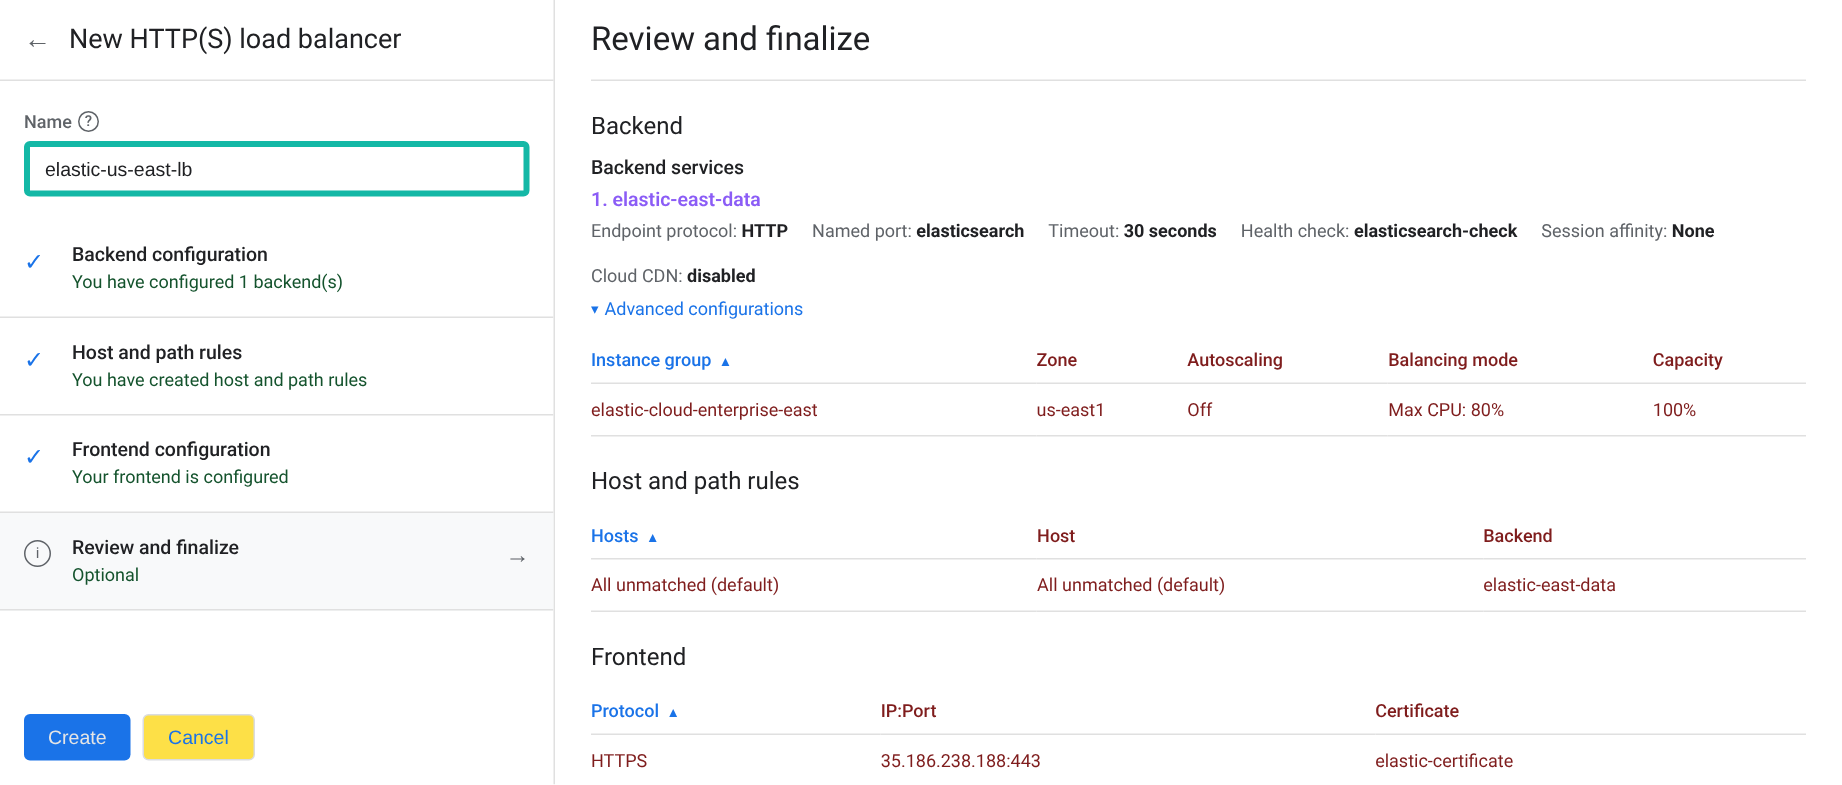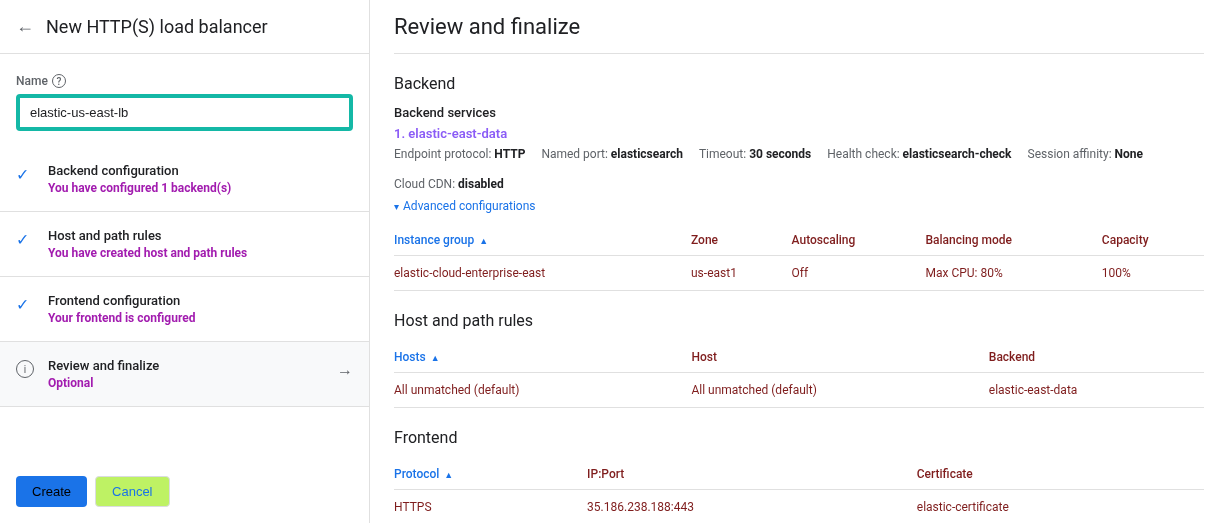--- a/index.html
+++ b/index.html
@@ -108,47 +108,46 @@
     }
     .step-content { flex: 1; }
     .step-title {
       font-size: 13px;
       font-weight: 500;
       color: #202124;
       margin-bottom: 3px;
     }
     .step-subtitle {
       font-size: 12px;
-      color: #a21caf;
-      font-weight: bold;
+      color: #14532d;
     }
     .step-arrow {
       font-size: 16px;
       color: #5f6368;
       margin-left: 8px;
       margin-top: 2px;
     }
 
     .left-footer {
       padding: 16px;
       display: flex;
       gap: 8px;
     }
     .btn-create {
       background: #1a73e8;
-      color: #000000;
+      color: #e5e5e5;
       border: none;
       padding: 7px 16px;
       border-radius: 4px;
       font-size: 13px;
       cursor: pointer;
       font-weight: 500;
     }
     .btn-cancel {
-      background: #bef264;
+      background: #fde047;
       color: #1a73e8;
       border: 1px solid #dadce0;
       padding: 7px 16px;
       border-radius: 4px;
       font-size: 13px;
       cursor: pointer;
       font-weight: 500;
     }
 
     

